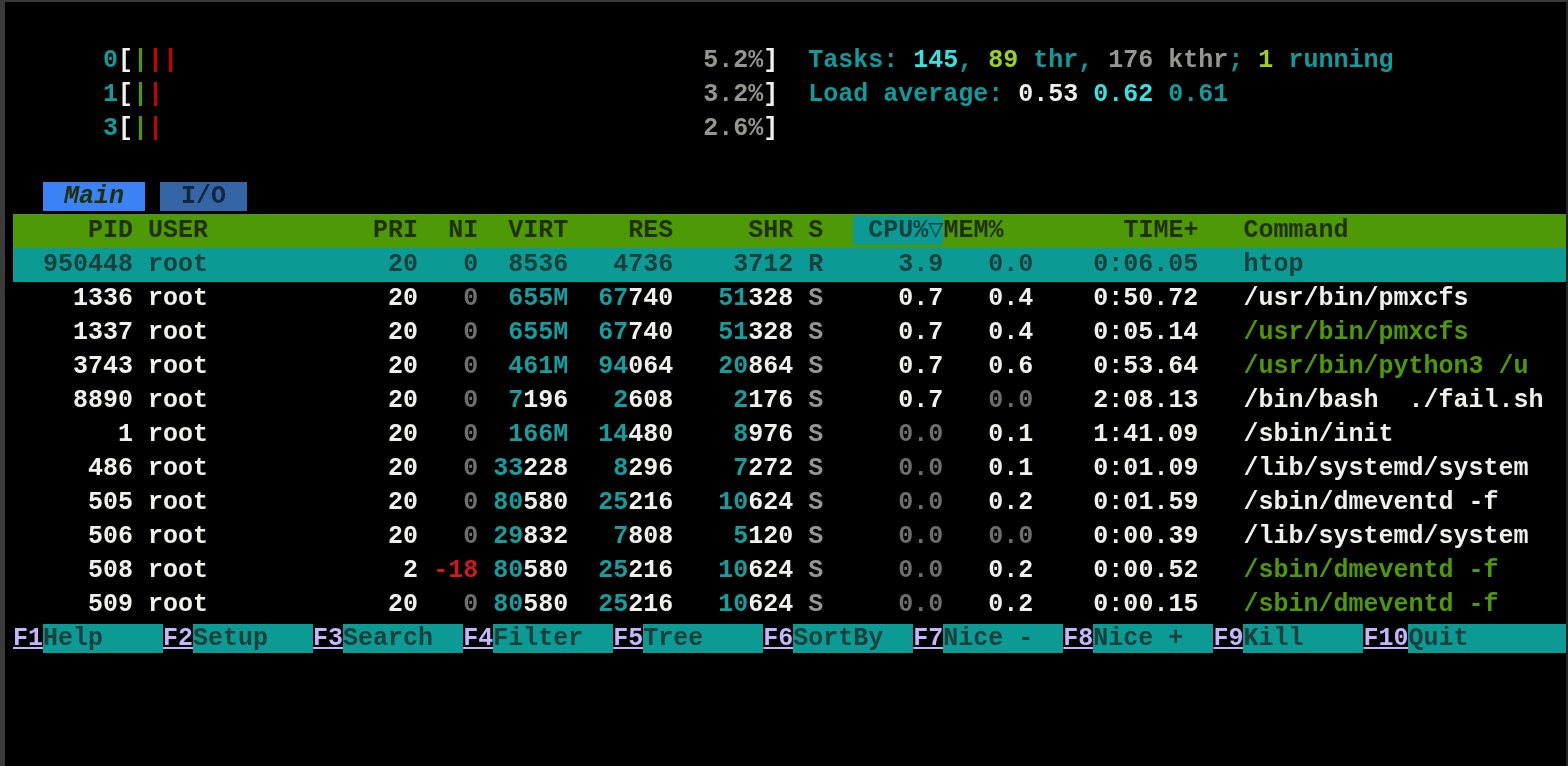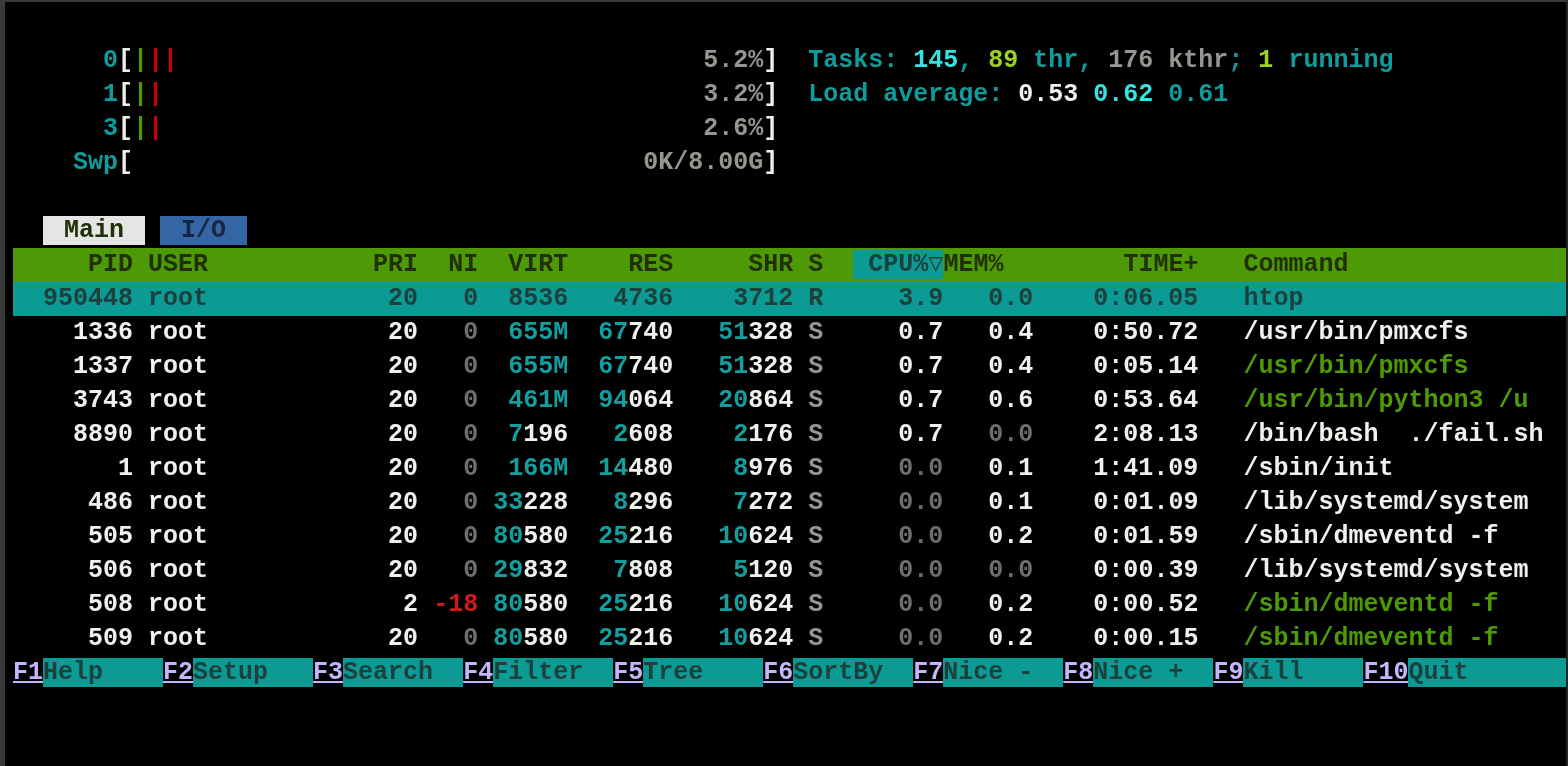--- a/index.html
+++ b/index.html
@@ -31,34 +31,33 @@
   .bar-r{color:#cc0000}
   .bar-b{color:#729fcf}
   .bar-m{color:#ad7fa8}
   .bar-y{color:#cfa511}
   .hdr{background:#4e9a06;}
   .hdr span{color:#223007;}
   .hdr .sort-col{background:#0c9a94;color:#16413c;}
   .selected{background:#0c9a94;}
   .selected span{color:#1c413d !important;}
   .tab{padding:0 6px;}
-  .tab-active{background:#e5e5e5;color:#223007;}
+  .tab-active{background:#3b82f6;color:#223007;font-style:italic;}
   .tab-inactive{background:#3465a4;color:#17263f;}
   .tab-gap{padding:0;}
   .fbar .fkey{color:#c4b5fd;text-decoration:underline;}
   .fbar .flabel{background:#0c9a94;color:#1c413d;}
 </style>
 </head>
 <body>
 
 <div class="terminal" id="term">
     <div class="ln"><span class="c-teal">      0</span><span class="c-white">[</span><span class="bar-g">|</span><span class="bar-r">||</span><span class="c-gray">                                   5.2%</span><span class="c-white">]</span><span>  </span><span class="c-teal">Tasks: </span><span class="c-bcyan">145</span><span class="c-teal">, </span><span class="c-bgreen">89</span><span class="c-teal"> thr, </span><span class="c-gray">176 kthr</span><span class="c-teal">; </span><span class="c-bgreen">1</span><span class="c-teal"> running</span></div>
     <div class="ln"><span class="c-teal">      1</span><span class="c-white">[</span><span class="bar-g">|</span><span class="bar-r">|</span><span class="c-gray">                                    3.2%</span><span class="c-white">]</span><span>  </span><span class="c-teal">Load average: </span><span class="c-white">0.53</span><span class="c-teal"> </span><span class="c-bcyan">0.62</span><span class="c-teal"> </span><span class="c-teal">0.61</span></div>
     <div class="ln"><span class="c-teal">      3</span><span class="c-white">[</span><span class="bar-g">|</span><span class="bar-r">|</span><span class="c-gray">                                    2.6%</span><span class="c-white">]</span></div>
-    <div class="ln"><span class="c-teal">    Swp</span><span class="c-white">[</span><span class="c-gray">                                  0K/8.00G</span><span class="c-white">]</span></div>
     <div class="ln"></div>
     <div class="ln"><span>  </span><span class="tab tab-active"> Main </span><span class="tab-gap"> </span><span class="tab tab-inactive"> I/O </span></div>
     <div class="ln hdr"><span>     PID</span><span> </span><span>USER           </span><span>PRI</span><span> </span><span> NI</span><span> </span><span> VIRT</span><span> </span><span>   RES</span><span> </span><span>    SHR</span><span> </span><span>S</span><span>  </span><span class="sort-col"> CPU%▽</span><span>MEM%  </span><span>      TIME+</span><span>   </span><span>Command</span></div>
     <div class="ln selected"><span class="c-white">  950448</span><span> </span><span class="c-white">root           </span><span class="c-white"> 20</span><span> </span><span class="c-dim">  0</span><span> </span><span class="c-white"> 8536</span><span> </span><span class="c-white">  4736</span><span> </span><span class="c-white">   3712</span><span> </span><span class="c-gray">R</span><span class="c-white">     3.9</span><span class="c-white">   0.0</span><span class="c-white">    0:06.05</span><span>   </span><span class="c-white">htop</span></div>
     <div class="ln"><span class="c-white">    1336</span><span> </span><span class="c-white">root           </span><span class="c-white"> 20</span><span> </span><span class="c-dim">  0</span><span> </span><span class="c-cyan"> 655M</span><span> </span><span class="c-cyan"> 67</span><span class="c-white">740</span><span> </span><span class="c-cyan">  51</span><span class="c-white">328</span><span> </span><span class="c-gray">S</span><span class="c-white">     0.7</span><span class="c-white">   0.4</span><span class="c-white">    0:50.72</span><span>   </span><span class="c-white">/usr/bin/pmxcfs</span></div>
     <div class="ln"><span class="c-white">    1337</span><span> </span><span class="c-white">root           </span><span class="c-white"> 20</span><span> </span><span class="c-dim">  0</span><span> </span><span class="c-cyan"> 655M</span><span> </span><span class="c-cyan"> 67</span><span class="c-white">740</span><span> </span><span class="c-cyan">  51</span><span class="c-white">328</span><span> </span><span class="c-gray">S</span><span class="c-white">     0.7</span><span class="c-white">   0.4</span><span class="c-white">    0:05.14</span><span>   </span><span class="c-green">/usr/bin/pmxcfs</span></div>
     <div class="ln"><span class="c-white">    3743</span><span> </span><span class="c-white">root           </span><span class="c-white"> 20</span><span> </span><span class="c-dim">  0</span><span> </span><span class="c-cyan"> 461M</span><span> </span><span class="c-cyan"> 94</span><span class="c-white">064</span><span> </span><span class="c-cyan">  20</span><span class="c-white">864</span><span> </span><span class="c-gray">S</span><span class="c-white">     0.7</span><span class="c-white">   0.6</span><span class="c-white">    0:53.64</span><span>   </span><span class="c-green">/usr/bin/python3 /u</span></div>
     <div class="ln"><span class="c-white">    8890</span><span> </span><span class="c-white">root           </span><span class="c-white"> 20</span><span> </span><span class="c-dim">  0</span><span> </span><span class="c-cyan"> 7</span><span class="c-white">196</span><span> </span><span class="c-cyan">  2</span><span class="c-white">608</span><span> </span><span class="c-cyan">   2</span><span class="c-white">176</span><span> </span><span class="c-gray">S</span><span class="c-white">     0.7</span><span class="c-dim">   0.0</span><span class="c-white">    2:08.13</span><span>   </span><span class="c-white">/bin/bash  ./fail.sh</span></div>
     <div class="ln"><span class="c-white">       1</span><span> </span><span class="c-white">root           </span><span class="c-white"> 20</span><span> </span><span class="c-dim">  0</span><span> </span><span class="c-cyan"> 166M</span><span> </span><span class="c-cyan"> 14</span><span class="c-white">480</span><span> </span><span class="c-cyan">   8</span><span class="c-white">976</span><span> </span><span class="c-gray">S</span><span class="c-dim">     0.0</span><span class="c-white">   0.1</span><span class="c-white">    1:41.09</span><span>   </span><span class="c-white">/sbin/init</span></div>
     <div class="ln"><span class="c-white">     486</span><span> </span><span class="c-white">root           </span><span class="c-white"> 20</span><span> </span><span class="c-dim">  0</span><span> </span><span class="c-cyan">33</span><span class="c-white">228</span><span> </span><span class="c-cyan">  8</span><span class="c-white">296</span><span> </span><span class="c-cyan">   7</span><span class="c-white">272</span><span> </span><span class="c-gray">S</span><span class="c-dim">     0.0</span><span class="c-white">   0.1</span><span class="c-white">    0:01.09</span><span>   </span><span class="c-white">/lib/systemd/system</span></div>

